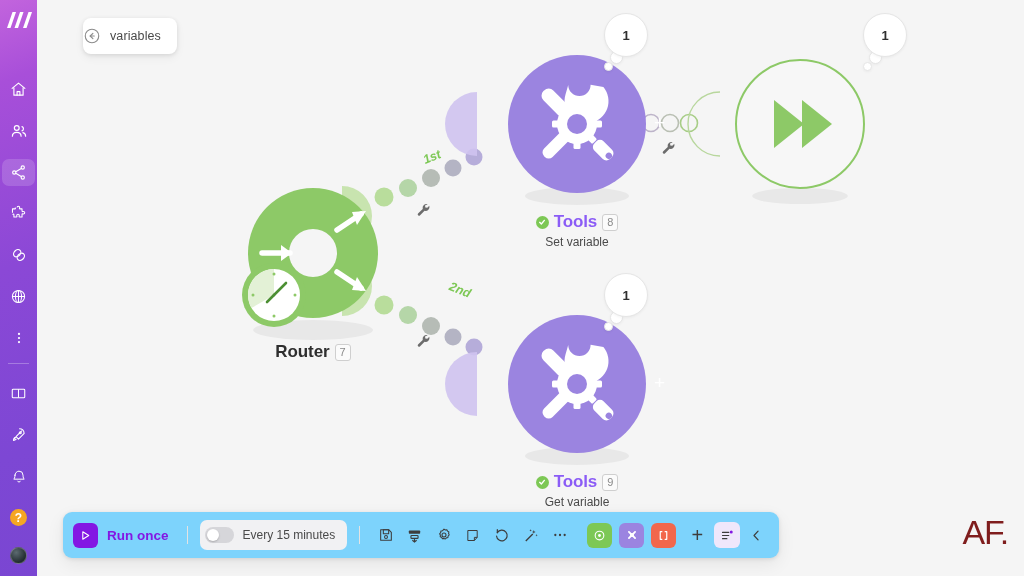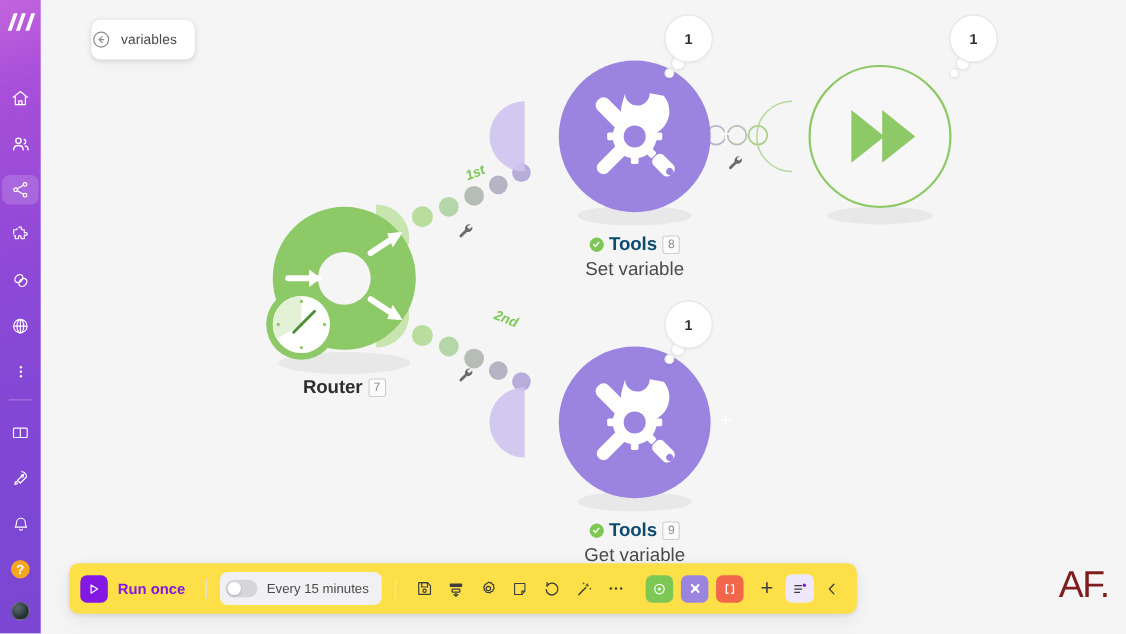--- a/index.html
+++ b/index.html
@@ -58,28 +58,28 @@
   .node-caption {
     position: absolute; text-align: center; white-space: nowrap;
     z-index: 20;
   }
   .cap-row { display: flex; align-items: center; justify-content: center; gap: 5px; }
   .cap-check {
     width: 13px; height: 13px; border-radius: 50%; background: #7dc855;
     display: inline-flex; align-items: center; justify-content: center;
   }
   .cap-name { font-size: 17px; font-weight: bold; letter-spacing: -.1px; }
-  .cap-name.green { color: #0c4a6e; text-align: right; }
+  .cap-name.green { color: #8b5cf6; text-align: right; }
   .cap-name.dark { color: #2e2e2e; }
   .cap-badge {
     font-size: 11px; color: #8a8a8a; border: 1px solid #cfcfcf;
     border-radius: 3px; padding: 0px 4px 1px 4px; background: #fbfbfb;
     line-height: 14px;
   }
-  .cap-sub { font-size: 17px; color: #4a4a4a; margin-top: 3px; }
+  .cap-sub { font-size: 12px; color: #4a4a4a; margin-top: 3px; }
 
   
   .bub {
     position: absolute; background: #fff; border: 1px solid #e6e6e6;
     border-radius: 50%; z-index: 22;
     box-shadow: 0 1px 3px rgba(0,0,0,0.05);
   }
   .bub-main { display: flex; align-items: center; justify-content: center;
     font-size: 13px; color: #2e2e2e; font-weight: 600; }
 
@@ -91,21 +91,21 @@
   .wrench-ico { position: absolute; z-index: 20; }
 
   .plus-mark {
     position: absolute; color: #fff; font-size: 19px; font-weight: 300;
     z-index: 18; line-height: 1;
   }
 
   
   .toolbar {
     position: absolute; left: 63px; top: 512px; height: 46px;
-    background: #fde047; border-radius: 9px;
+    background: #7dd3fc; border-radius: 9px;
     box-shadow: 0 1px 4px rgba(0,0,0,0.10), 0 6px 18px rgba(0,0,0,0.07);
     display: flex; align-items: center; padding: 0 10px 0 8px; gap: 3px;
     z-index: 35;
   }
   .run-btn { display: flex; align-items: center; gap: 9px; padding: 0 6px 0 2px; }
   .run-icon {
     width: 25px; height: 25px; border-radius: 6px; background: #8317e3;
     display: flex; align-items: center; justify-content: center;
   }
   .run-label { font-size: 13.5px; font-weight: bold; color: #8317e3; }

